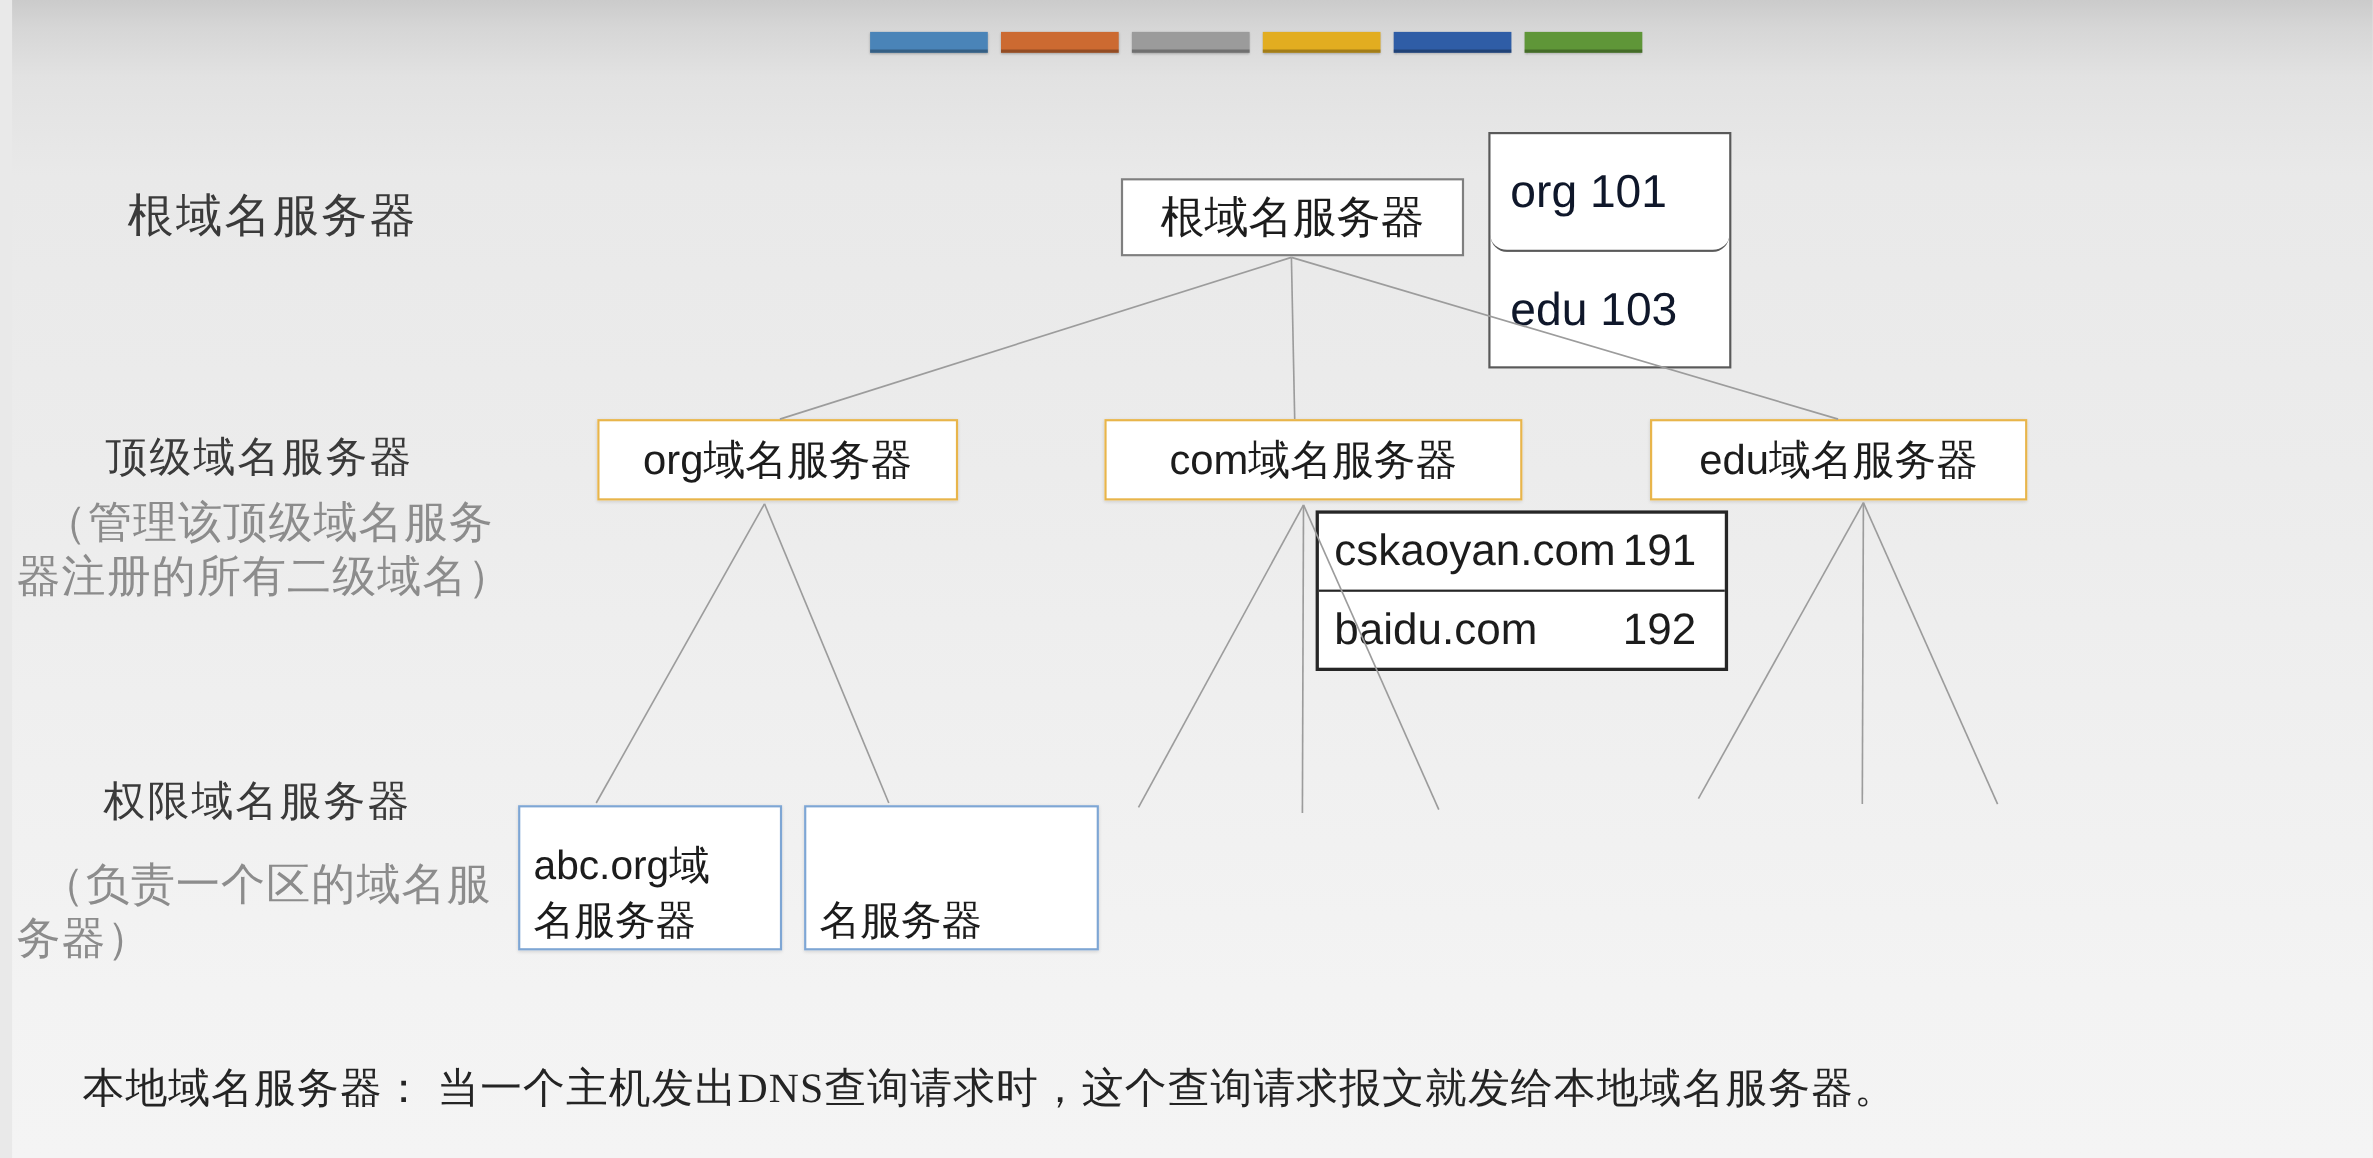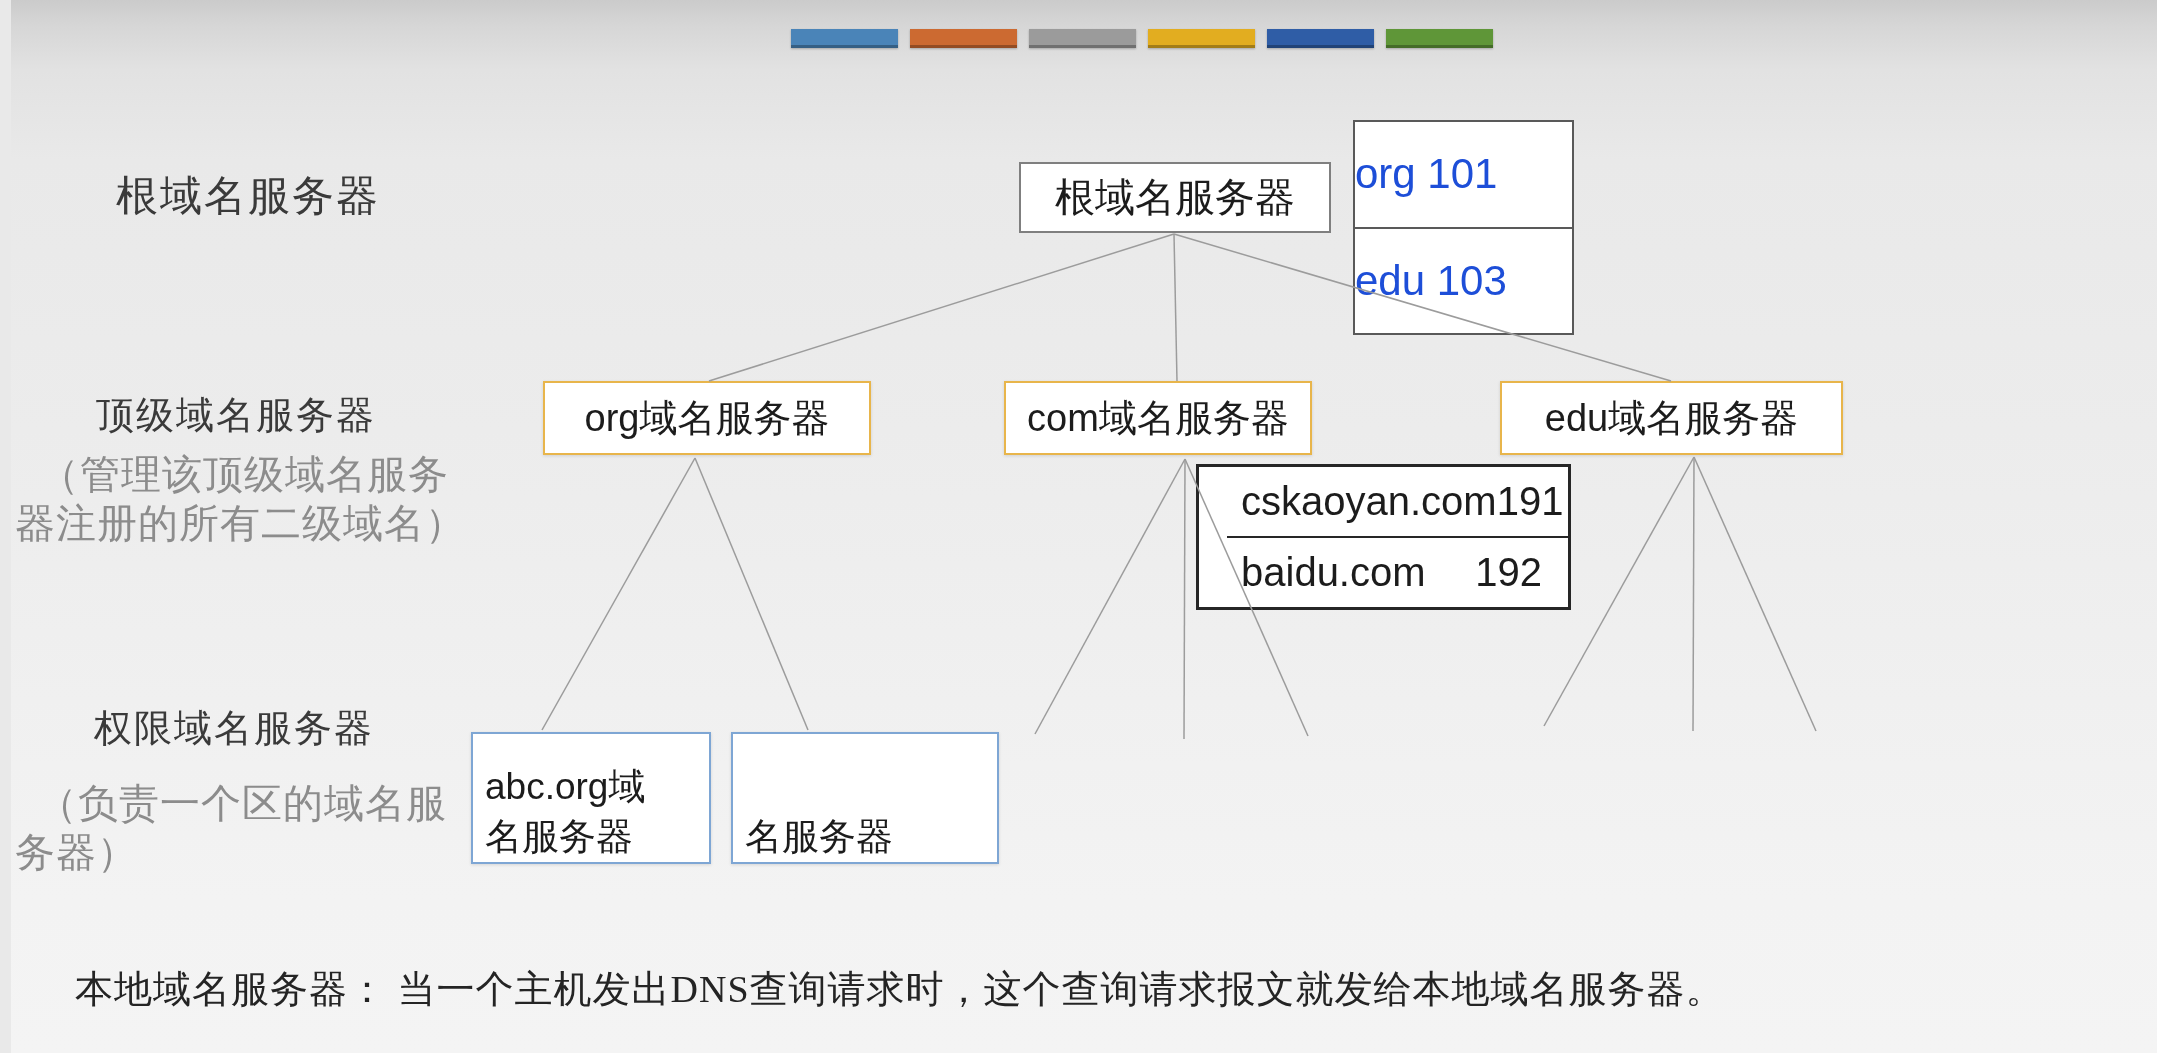--- a/index.html
+++ b/index.html
@@ -17,21 +17,21 @@
   .rowlabel.note{font-size:40px;color:#8c8c8c;letter-spacing:1px;}
   
   .node{position:absolute;background:#ffffff;display:flex;align-items:center;justify-content:center;box-sizing:border-box;color:#1c1c1c;}
   .root-box{border:2px solid #7f7f7f;font-family:"Liberation Serif","DejaVu Serif",serif;font-size:40px;}
   .tld-box{border:2px solid #e8b54b;font-size:38px;box-shadow:0 1px 3px rgba(0,0,0,0.12);}
   .auth-box{border:2px solid #7ea6d4;font-size:37px;box-shadow:0 1px 3px rgba(0,0,0,0.12);
             flex-direction:column;align-items:flex-start;justify-content:flex-end;padding:14px 10px 0 12px;line-height:1.35;}
   
   .dns-table{position:absolute;box-sizing:border-box;background:#ffffff;display:flex;flex-direction:column;}
   .table1{border:2px solid #595959;}
-  .table1 .cell{flex:1;border-bottom:2px solid #595959;display:flex;align-items:center;font-size:42px;color:#1d4ed8;box-sizing:border-box;}
+  .table1 .cell{flex:1;border-bottom:2px solid #595959;display:flex;align-items:center;padding-left:18px;font-size:42px;color:#0f172a;box-sizing:border-box;border-radius:15px;}
   .table2{border:3px solid #262626;}
   .table2 .cell{flex:1;border-bottom:2px solid #262626;display:flex;align-items:center;justify-content:space-between;padding:0 26px 0 14px;font-size:40px;color:#1c1c1c;box-sizing:border-box;}
   .dns-table .cell:last-child{border-bottom:none;}
   
   .footer{position:absolute;left:64px;top:964px;font-size:38px;color:#242424;font-family:"Liberation Serif","DejaVu Serif",serif;white-space:nowrap;letter-spacing:1px;}
   
   #connectors{position:absolute;left:0;top:0;pointer-events:none;z-index:10;}
   .node,.dns-table{z-index:2;}
   .table2{z-index:3;}
 </style>
@@ -58,24 +58,24 @@
   <div class="rowlabel note" style="left:4px;top:825px;">务器）</div>
 
   <div class="node root-box" style="left:1008px;top:162px;width:312px;height:71px;">根域名服务器</div>
 
   <div class="dns-table table1" style="left:1342px;top:120px;width:221px;height:215px;">
     <div class="cell">org 101</div>
     <div class="cell">edu 103</div>
   </div>
 
   <div class="node tld-box" style="left:532px;top:381px;width:328px;height:74px;">org域名服务器</div>
-  <div class="node tld-box" style="left:993px;top:381px;width:308px;height:74px;">com域名服务器</div>
+  <div class="node tld-box" style="left:993px;top:381px;width:380px;height:74px;">com域名服务器</div>
   <div class="node tld-box" style="left:1489px;top:381px;width:343px;height:74px;">edu域名服务器</div>
 
-  <div class="dns-table table2" style="left:1185px;top:464px;width:375px;height:146px;padding-left:28px;">
+  <div class="dns-table table2" style="left:1185px;top:464px;width:375px;height:146px;">
     <div class="cell">
       <span>cskaoyan.com</span>
       <span>191</span>
     </div>
     <div class="cell">
       <span>baidu.com</span>
       <span>192</span>
     </div>
   </div>
 

